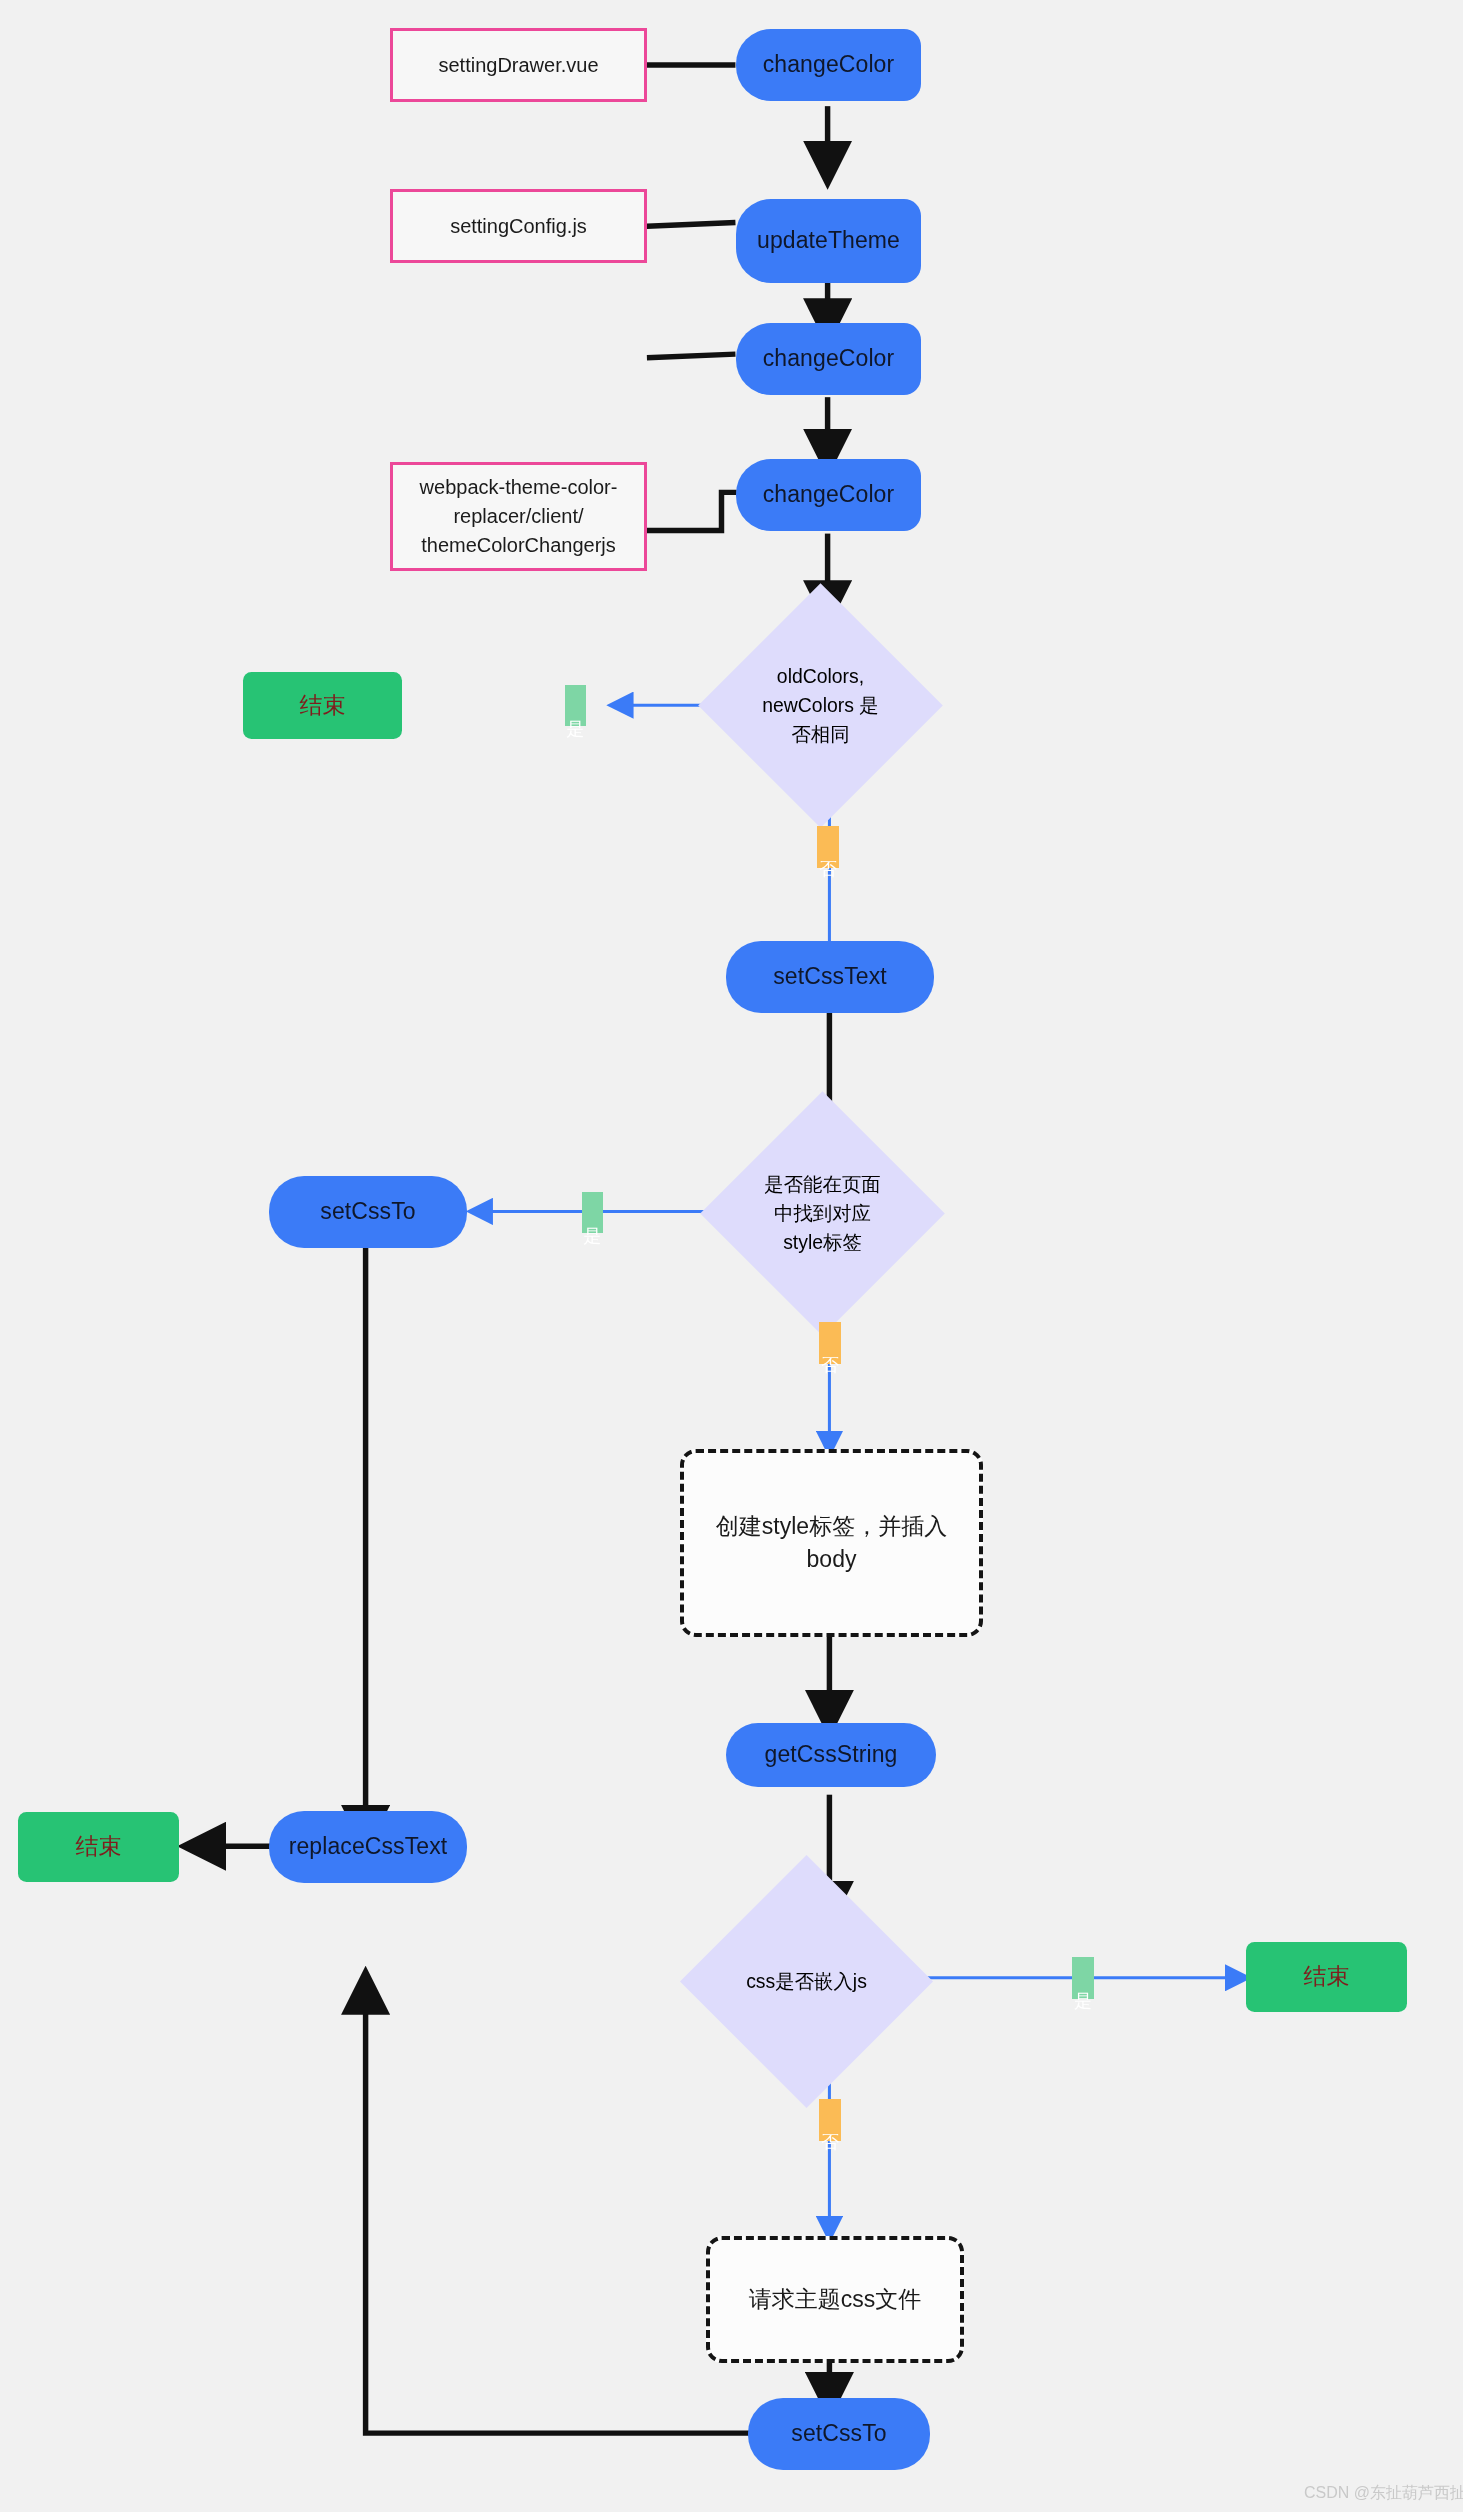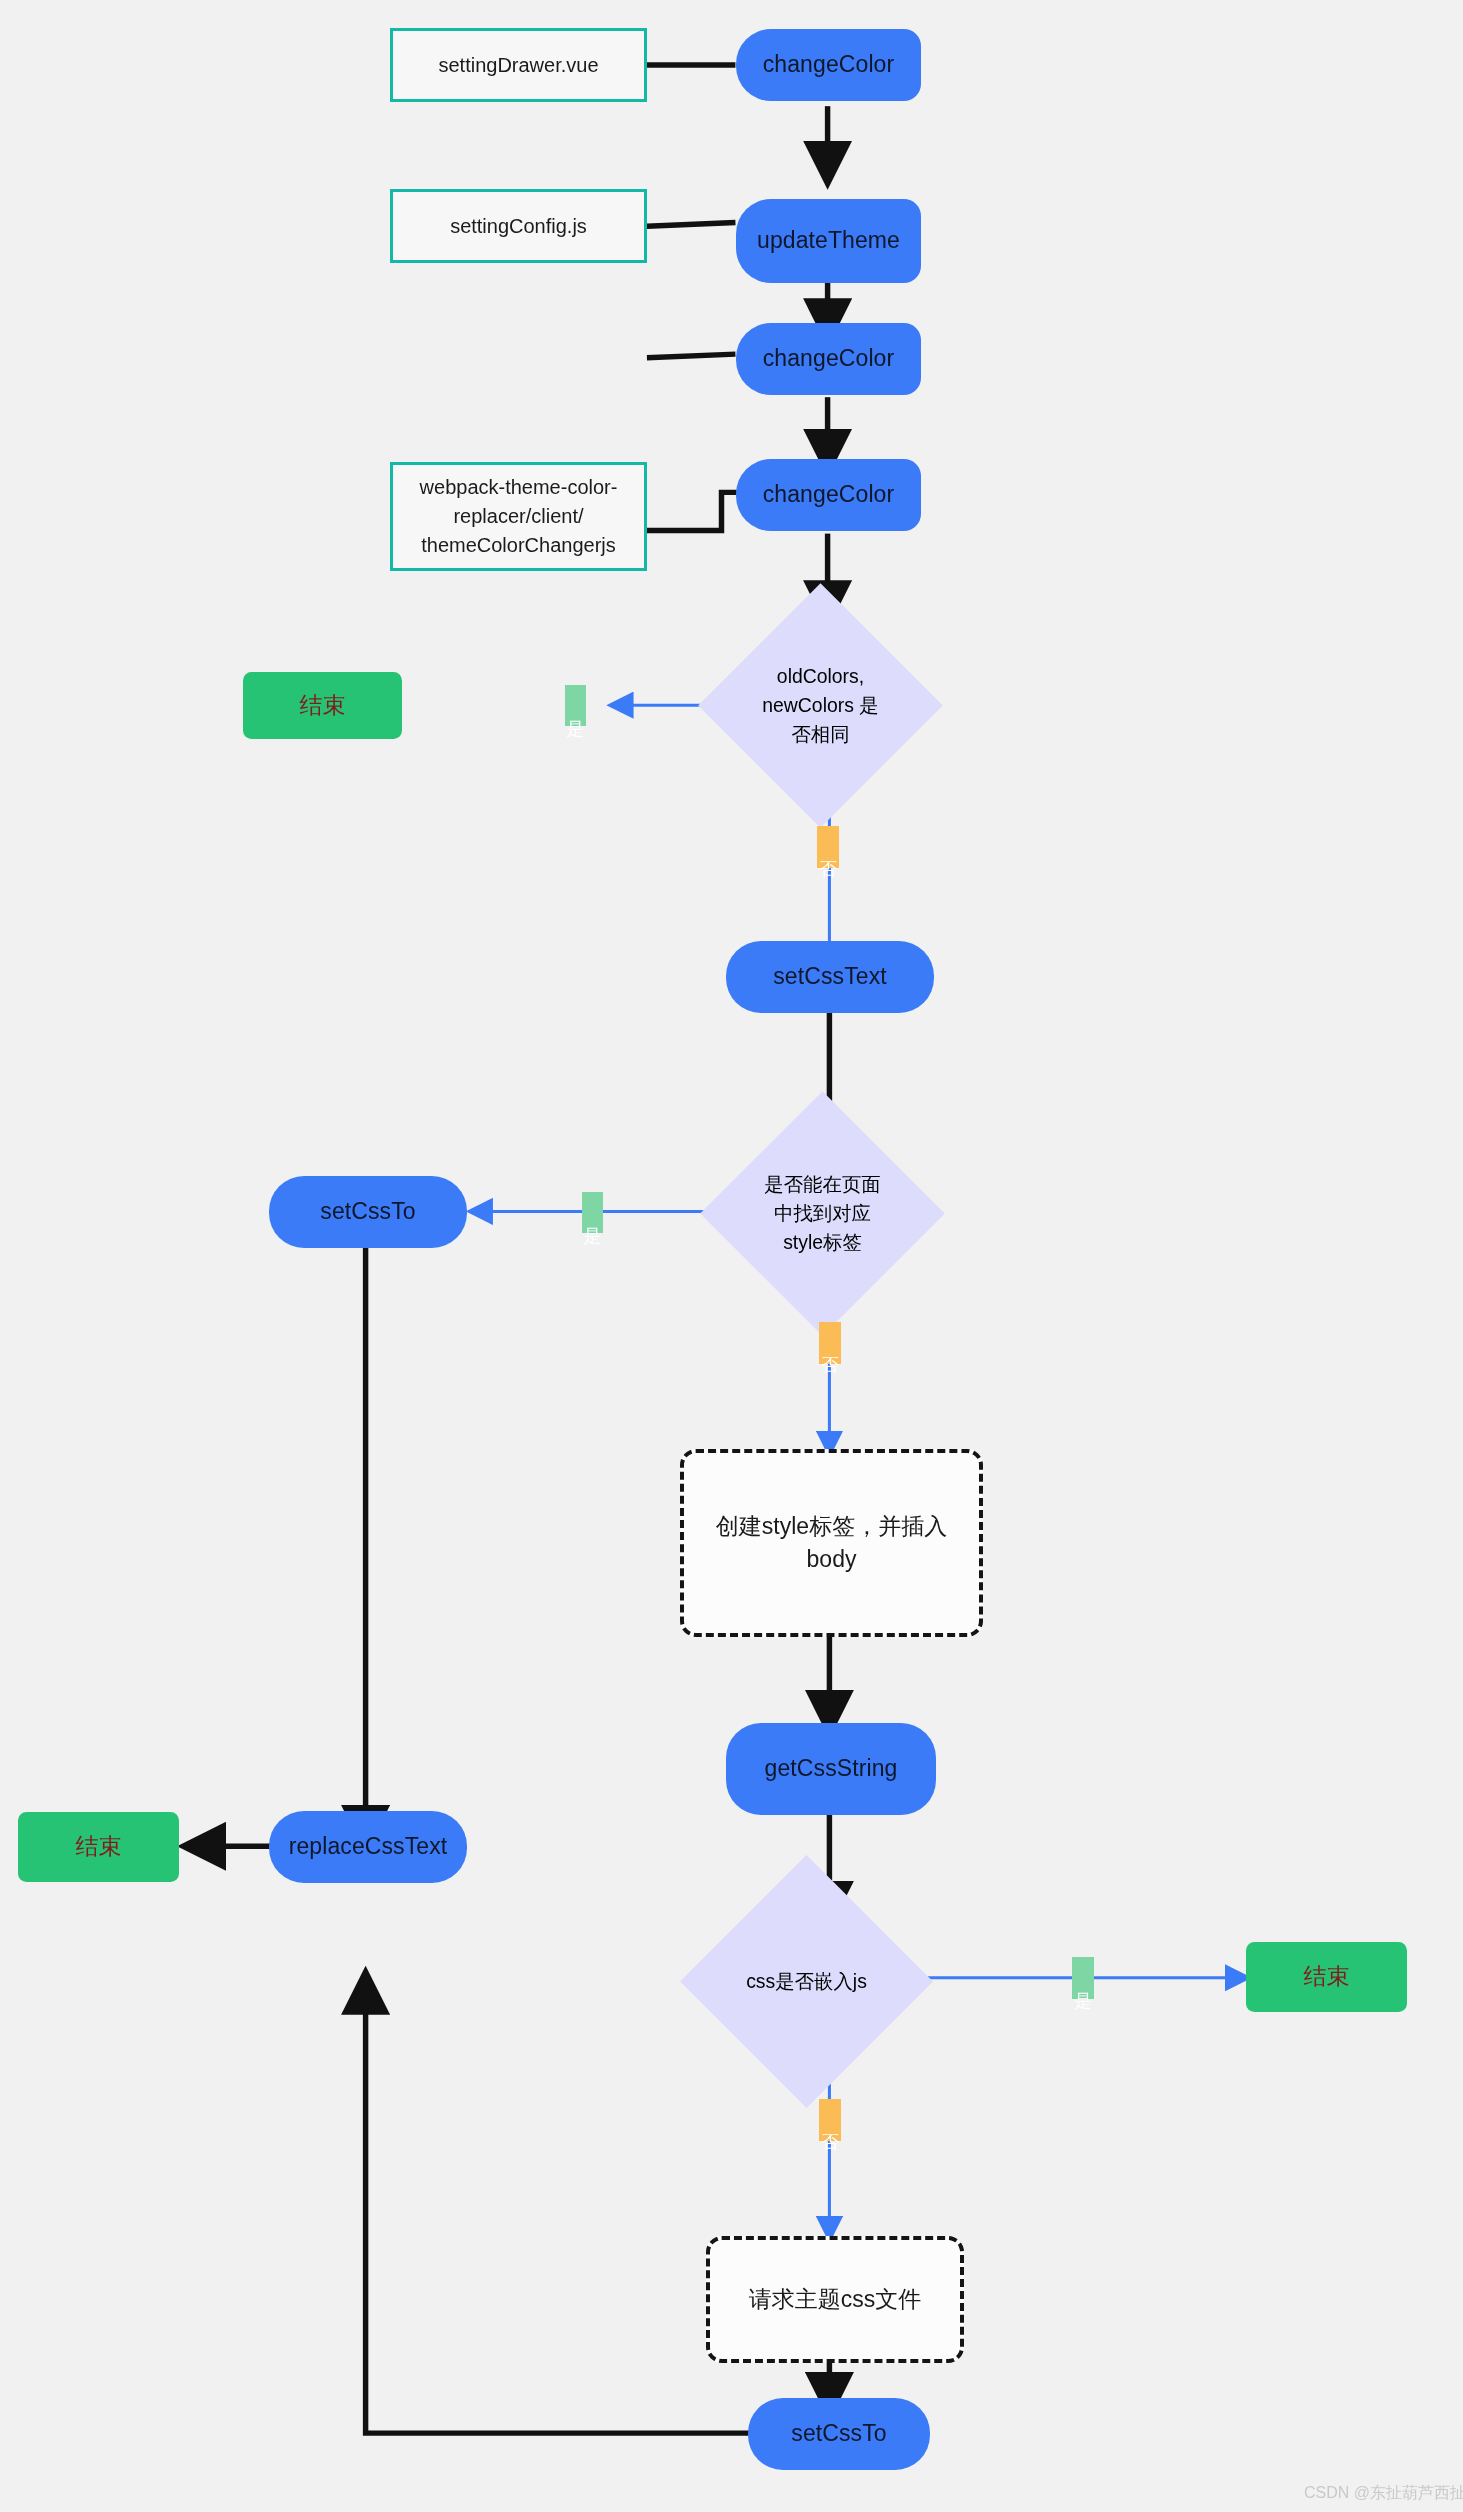--- a/index.html
+++ b/index.html
@@ -47,21 +47,21 @@
   .n-end {
     background: #27c374;
     color: #7f1d1d;
     border-radius: 8.5px;
     font-size: 23px;
   }
   
   .n-file {
     background: #f7f7f7;
     color: #1b1b1b;
-    border: 3px solid #14b8a6;
+    border: 3px solid #ec4899;
     font-size: 20px;
     padding: 3.6px 8.5px;
   }
   
   .n-dashed {
     background: #fcfcfc;
     color: #1b1b1b;
     border: 4.9px dashed #141414;
     border-radius: 16px;
     font-size: 23px;
@@ -191,21 +191,21 @@
   </div>
 
   <div class="node n-proc" style="left:726px; top:941px; width:208px; height:72px; border-radius:35px;">
     <span>setCssText</span>
   </div>
 
   <div class="node n-proc" style="left:269px; top:1176px; width:198px; height:72px; border-radius:35px;">
     <span>setCssTo</span>
   </div>
 
-  <div class="node n-proc" style="left:726px; top:1723px; width:210px; height:92px; border-radius:35px;">
+  <div class="node n-proc" style="left:726px; top:1723px; width:210px; height:64px; border-radius:35px;">
     <span>getCssString</span>
   </div>
 
   <div class="node n-proc" style="left:269px; top:1811px; width:198px; height:72px; border-radius:35px;">
     <span>replaceCssText</span>
   </div>
 
   <div class="node n-proc" style="left:748px; top:2398px; width:182px; height:72px; border-radius:35px;">
     <span>setCssTo</span>
   </div>

